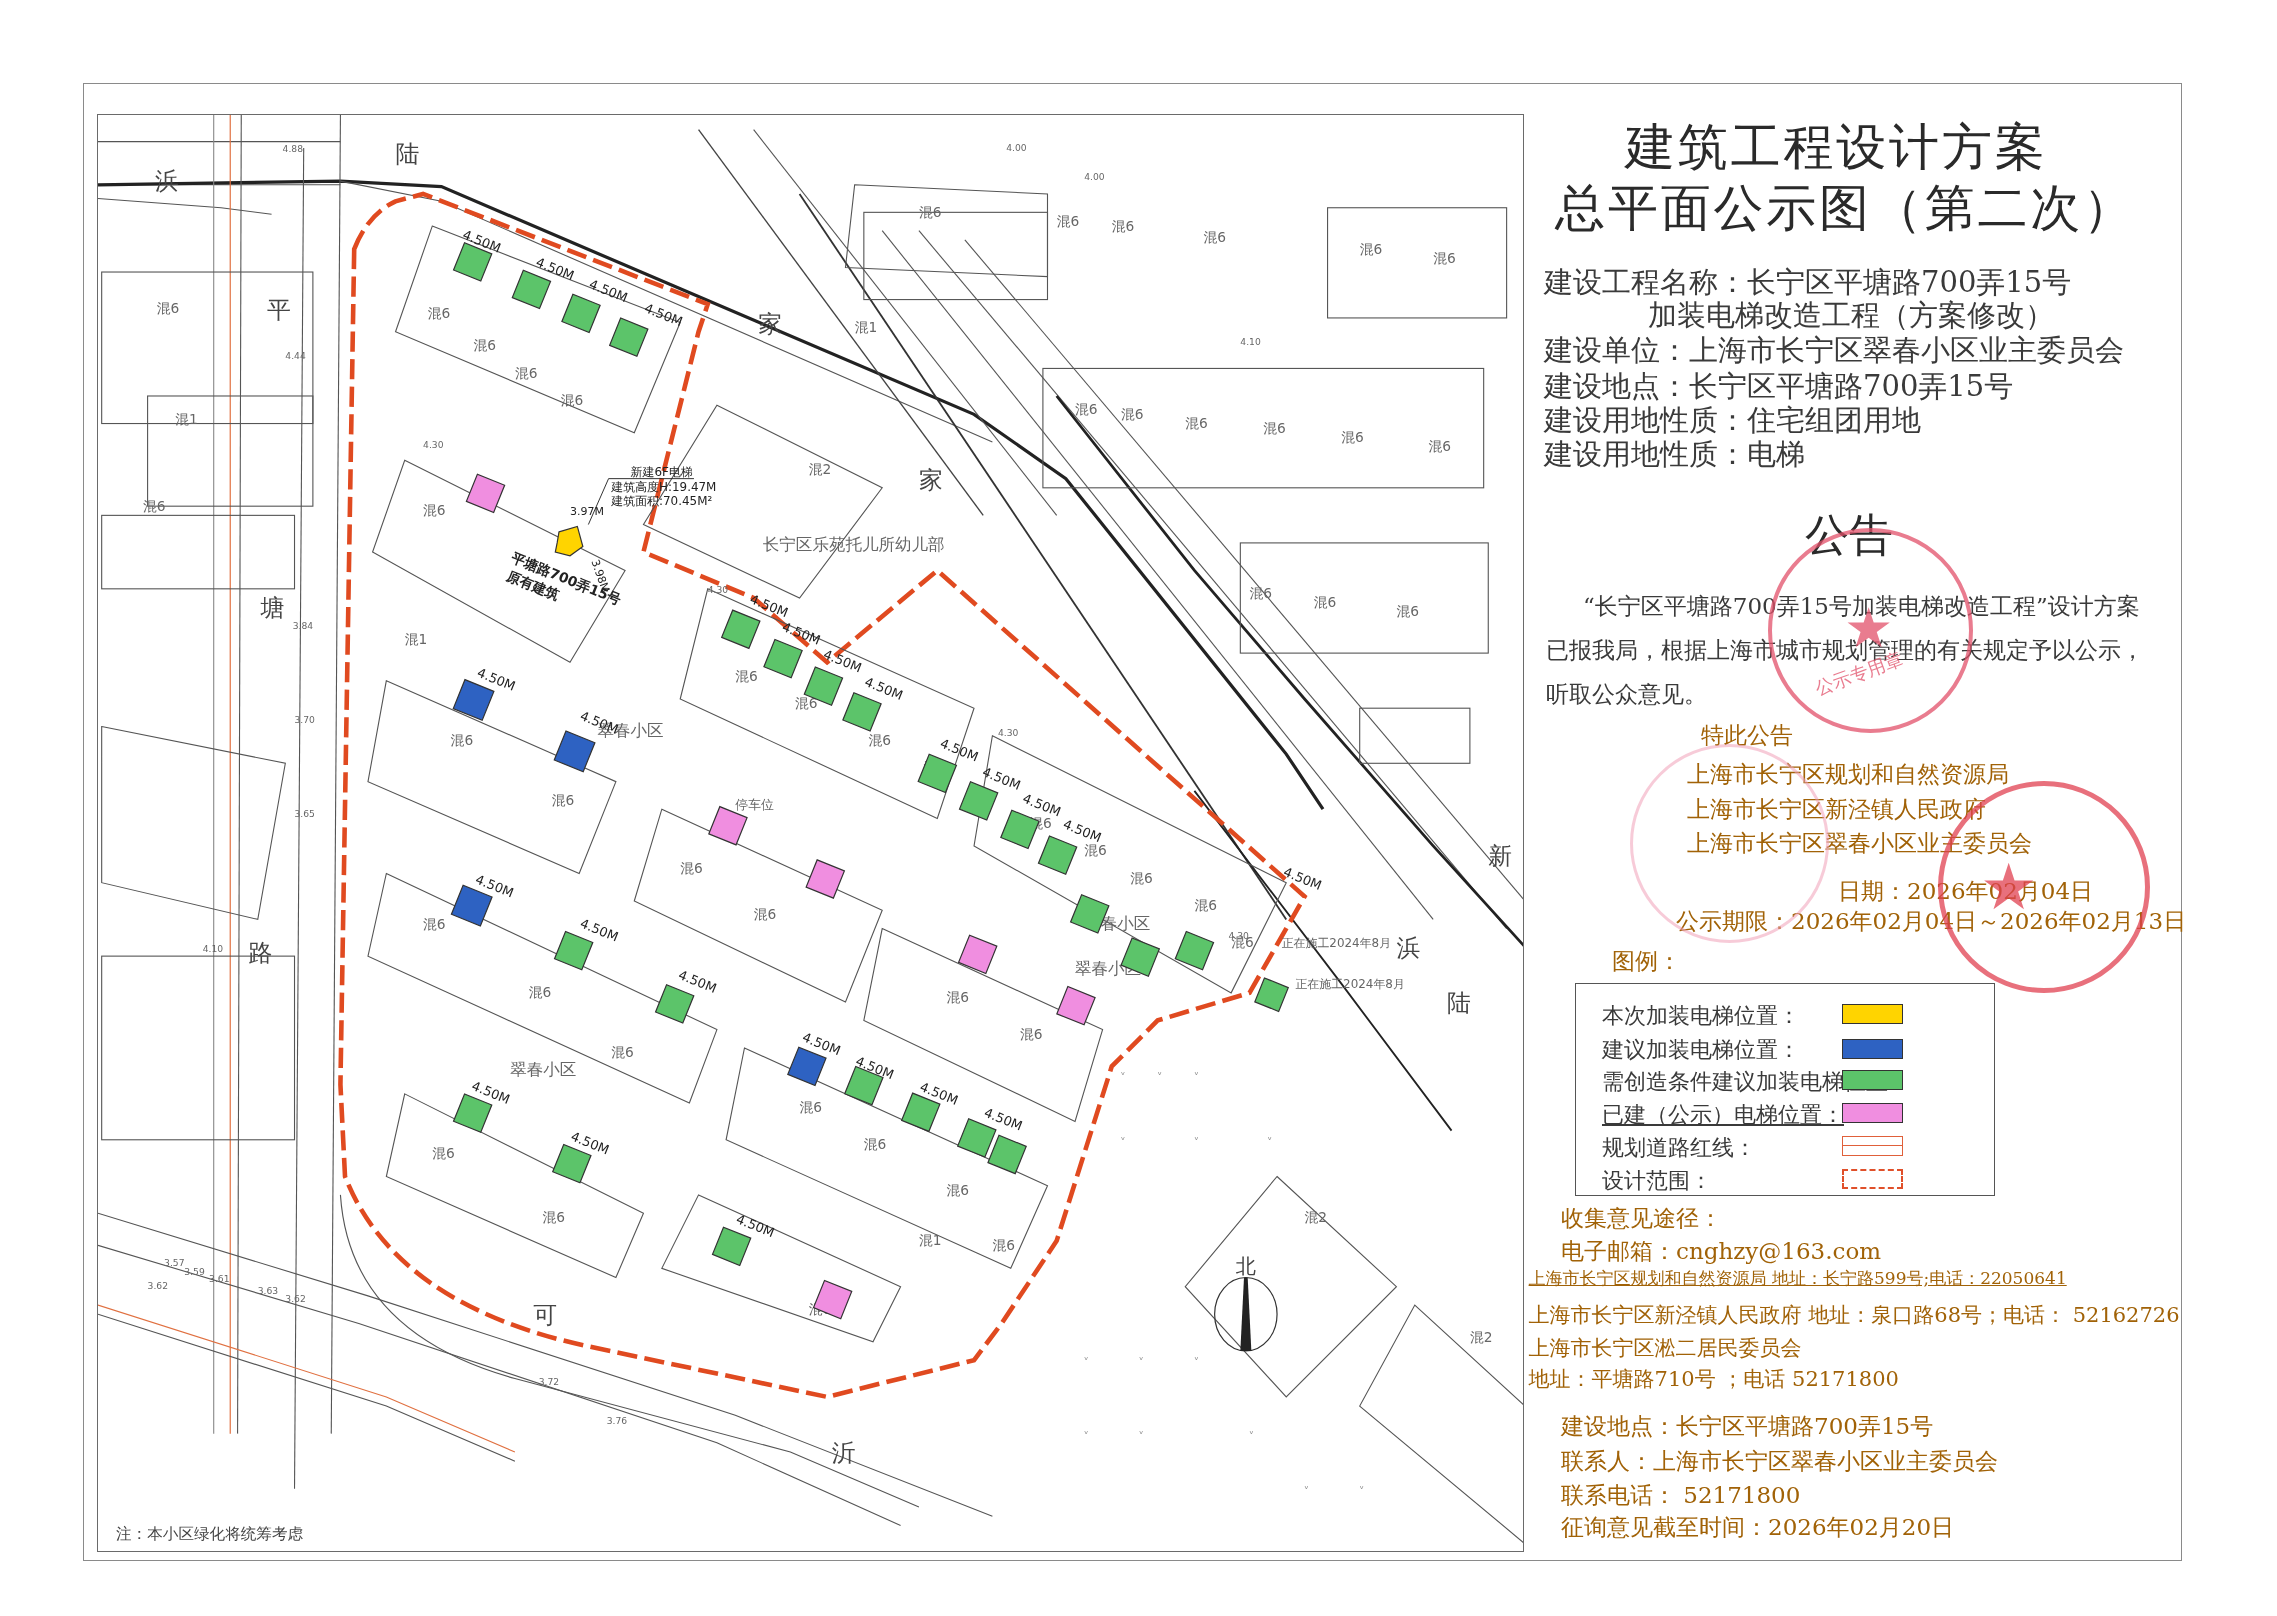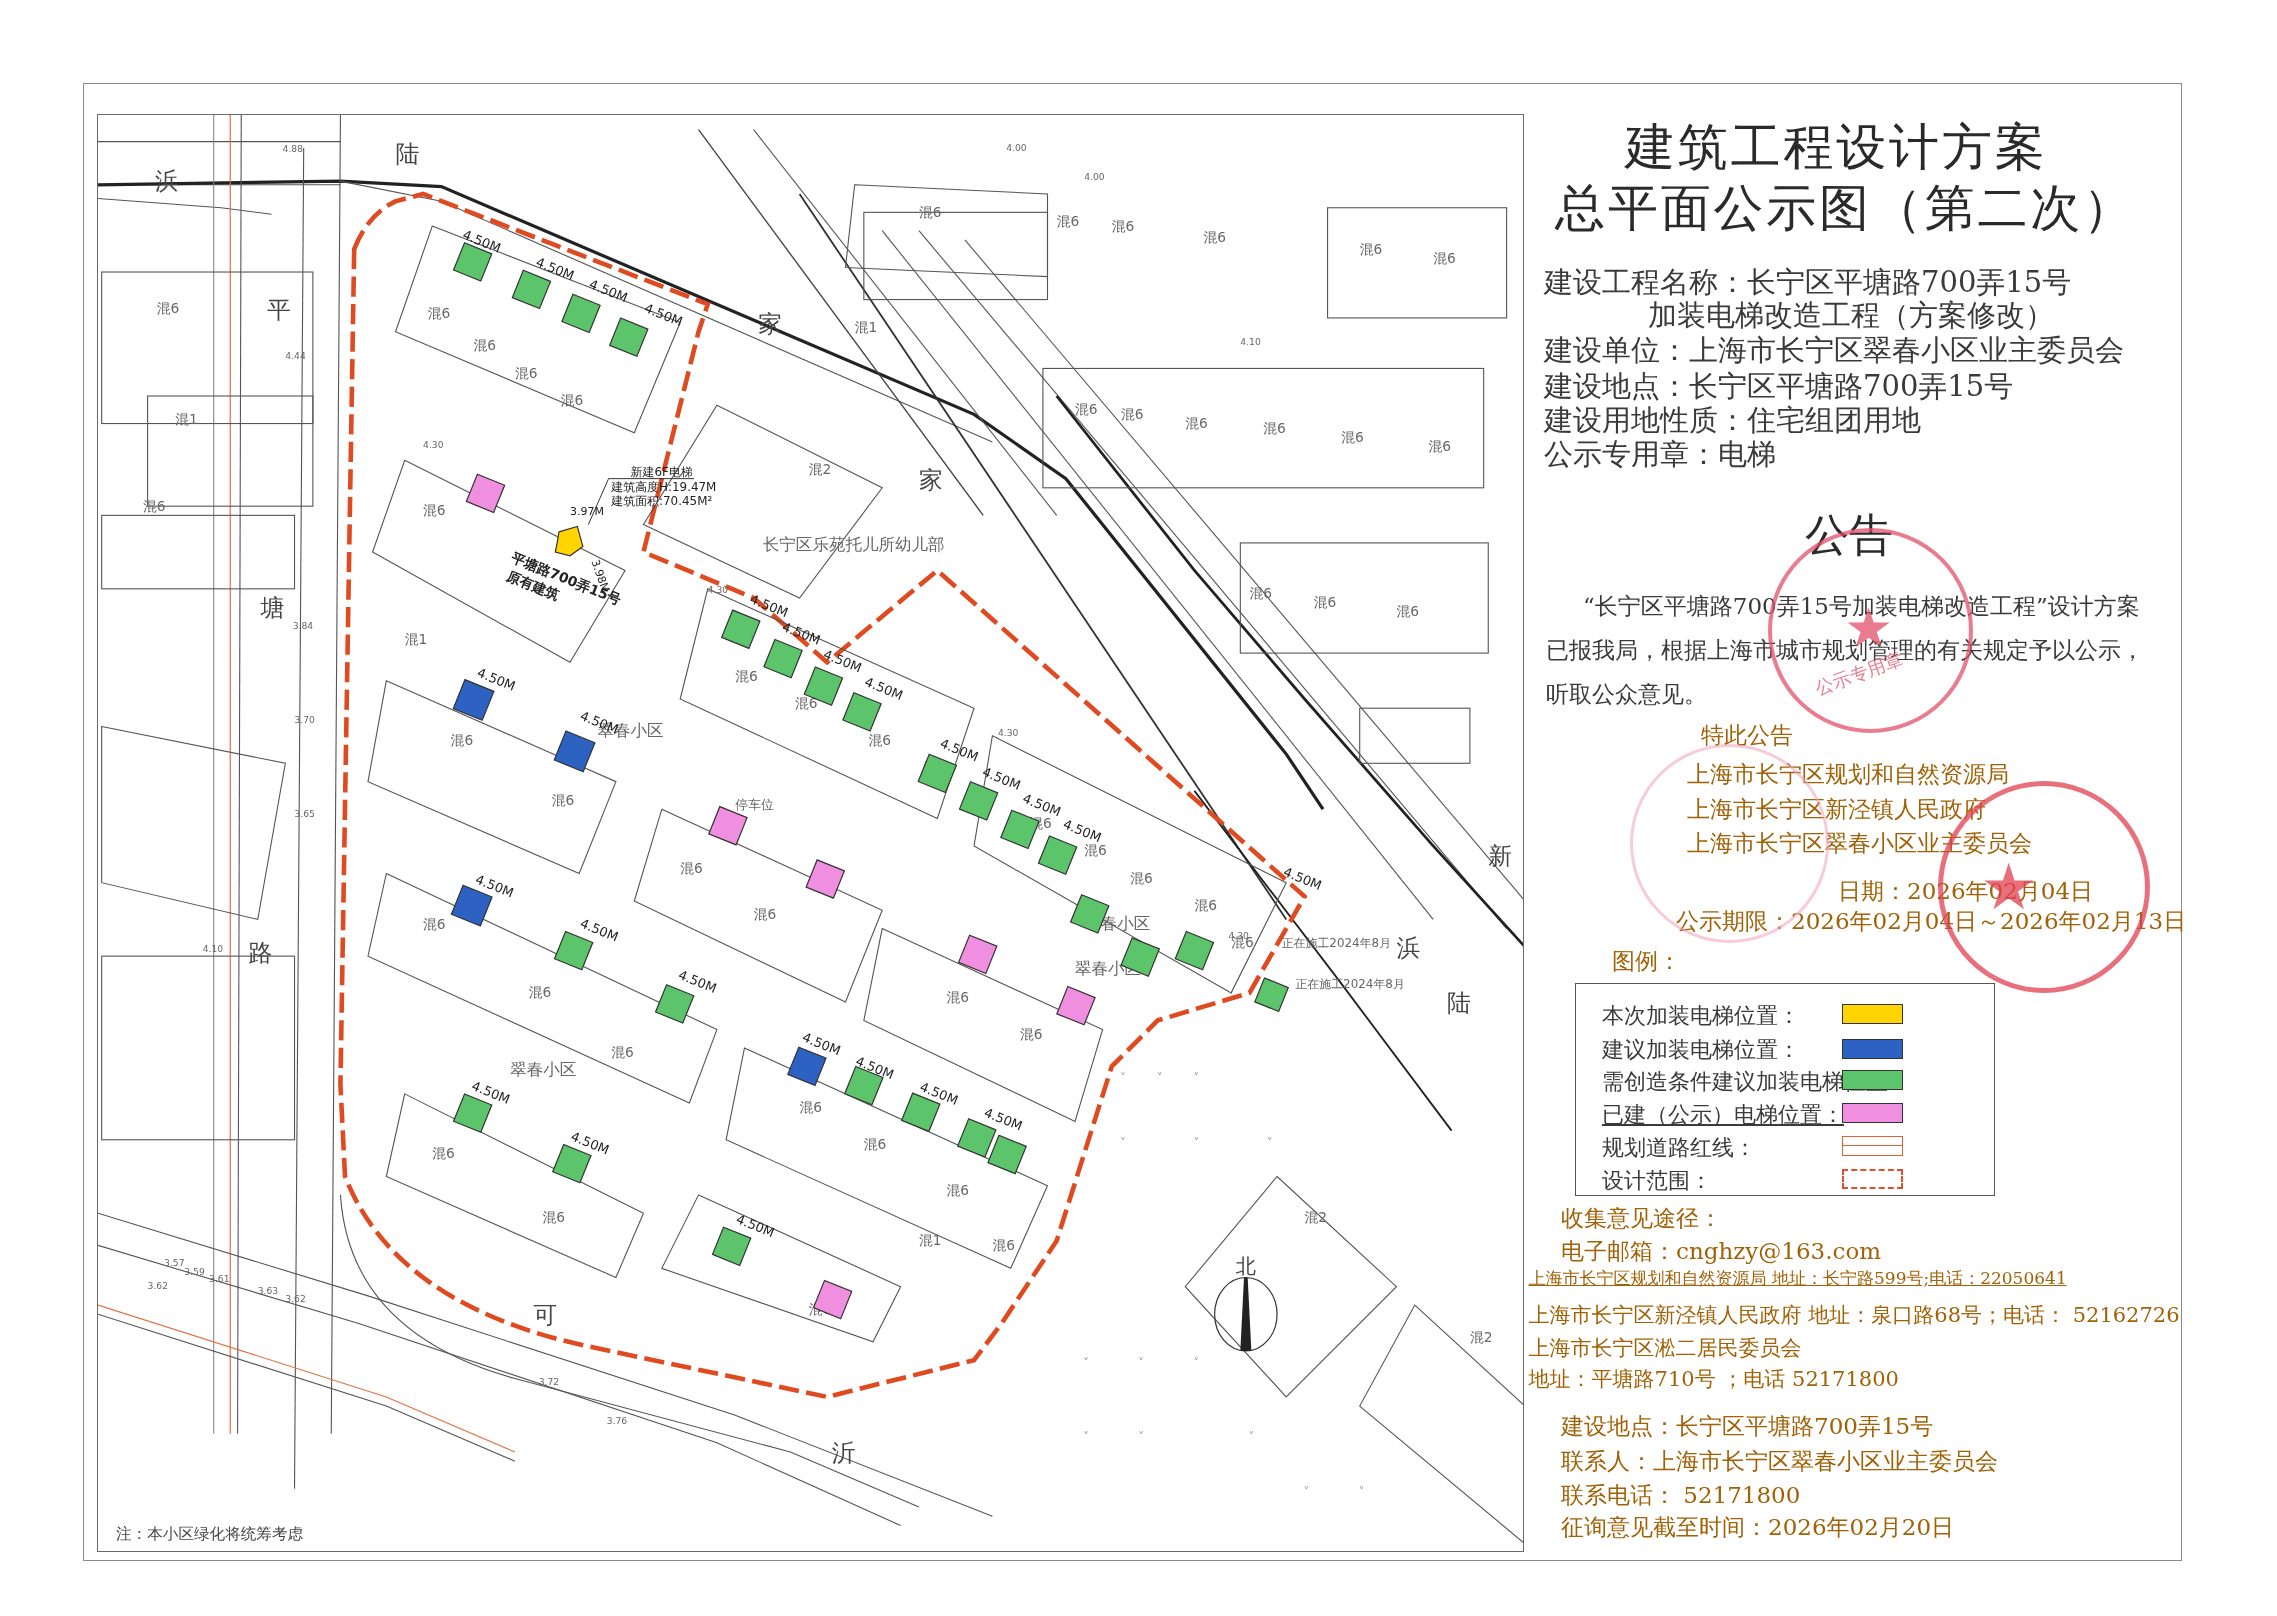--- a/index.html
+++ b/index.html
@@ -328,21 +328,21 @@
   <div class="title title2">总平面公示图（第二次）</div>
   <div class="title title1">建筑工程设计方案</div>
 
   <div class="info" style="top:149px;">
     <span>建设工程名称：</span><span>长宁区平塘路700弄15号</span>
   </div>
   <div class="info" style="top:182px; left:124px;">加装电梯改造工程（方案修改）</div>
   <div class="info" style="top:217px;">建设单位：上海市长宁区翠春小区业主委员会</div>
   <div class="info" style="top:253px;">建设地点：长宁区平塘路700弄15号</div>
   <div class="info" style="top:287px;">建设用地性质：住宅组团用地</div>
-  <div class="info" style="top:321px;">公示专用章：电梯</div>
+  <div class="info" style="top:321px;">建设用地性质：电梯</div>
 
   <div class="notice-title">公告</div>
   <div class="notice-body">“长宁区平塘路700弄15号加装电梯改造工程”设计方案已报我局，根据上海市城市规划管理的有关规定予以公示，听取公众意见。</div>
   <div class="line" style="left:177px; top:606px;">特此公告</div>
   <div class="line" style="left:163px; top:645px;">上海市长宁区规划和自然资源局</div>
   <div class="line" style="left:163px; top:680px;">上海市长宁区新泾镇人民政府</div>
   <div class="line" style="left:163px; top:714px;">上海市长宁区翠春小区业主委员会</div>
   <div class="line" style="left:314px; top:762px;">日期：2026年02月04日</div>
   <div class="line" style="left:152px; top:792px;">公示期限：2026年02月04日～2026年02月13日</div>
 

